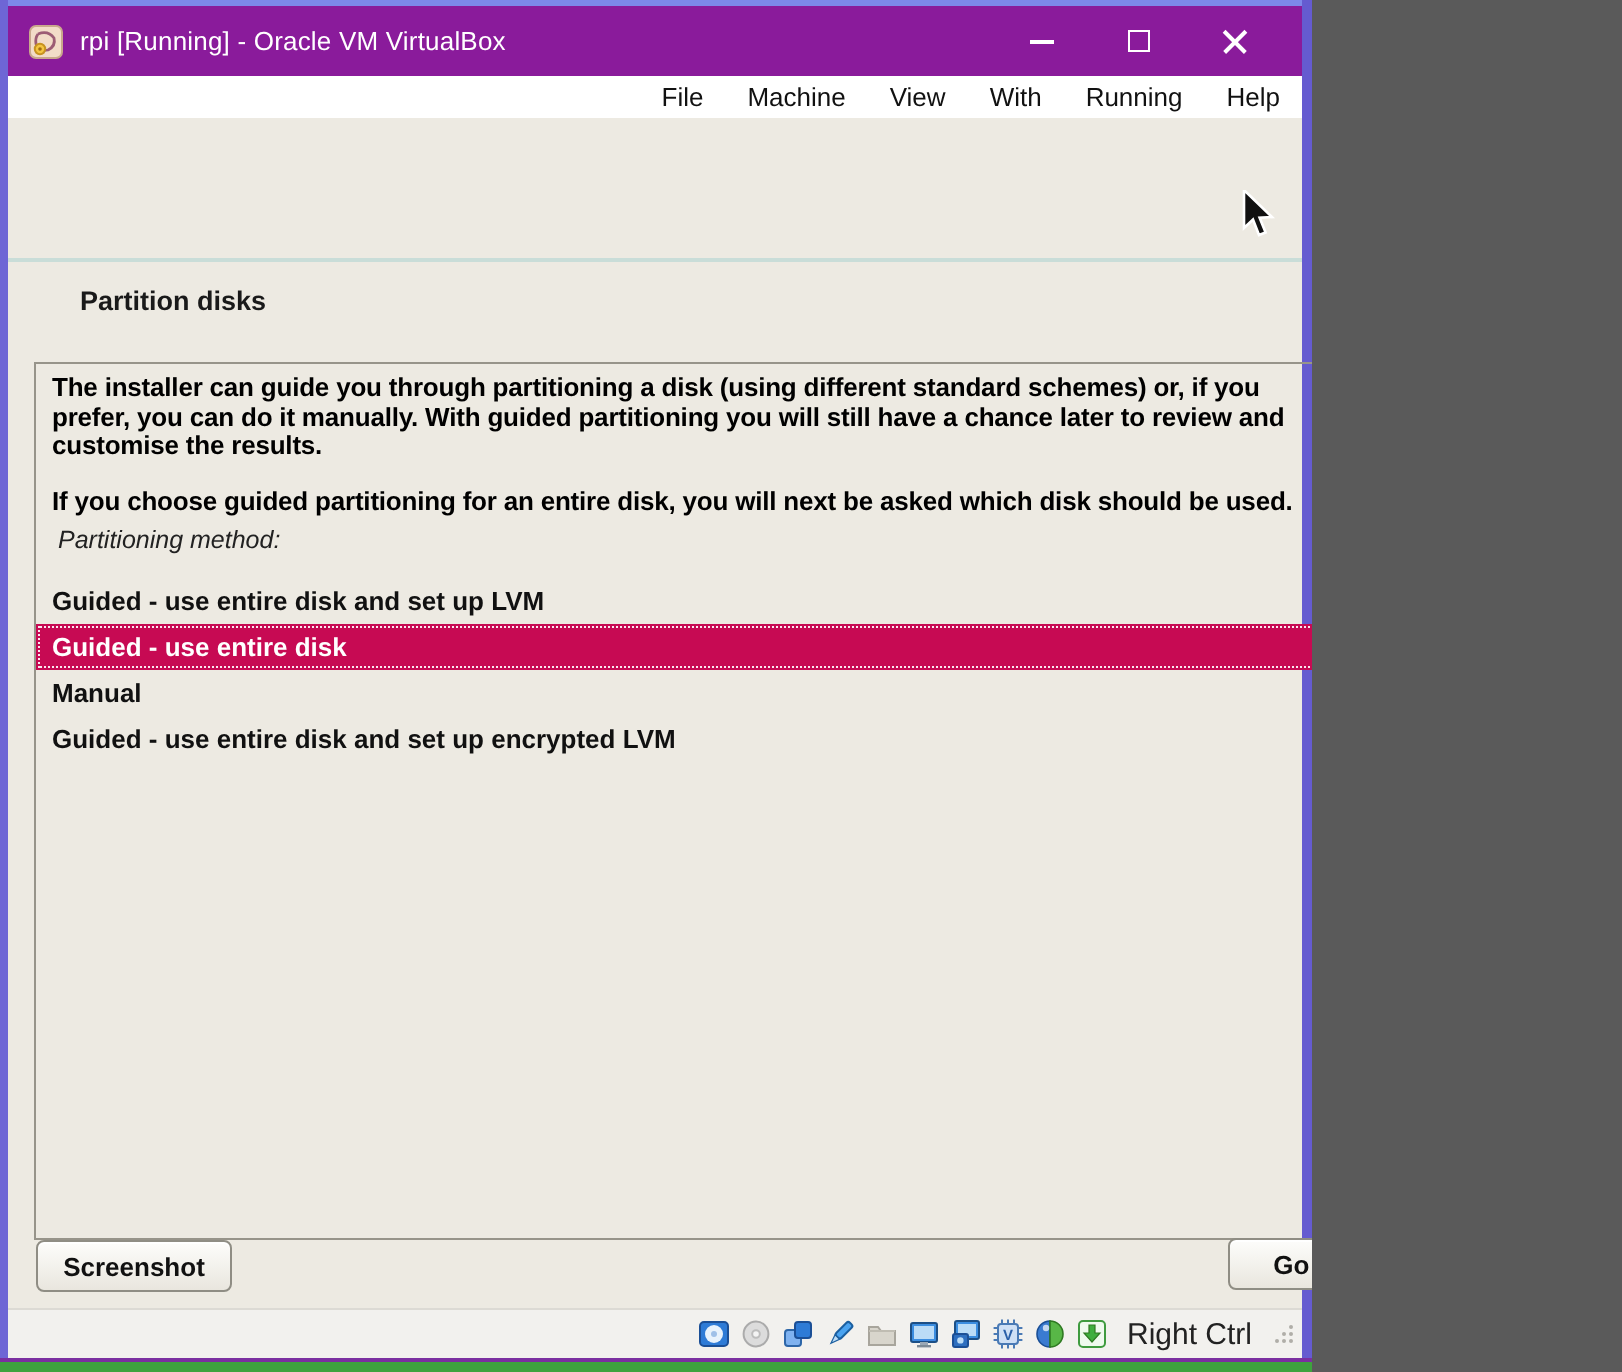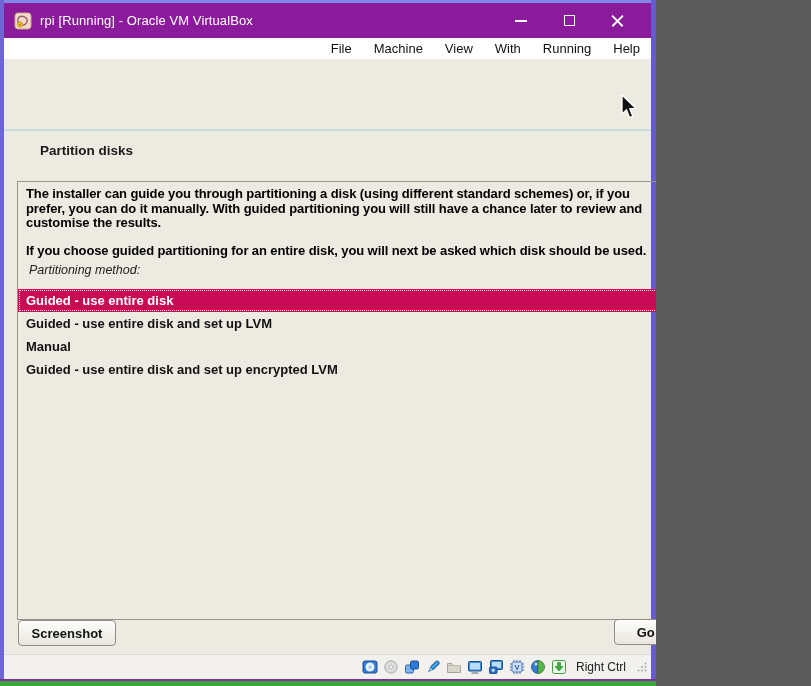--- a/index.html
+++ b/index.html
@@ -65,21 +65,21 @@
          display:flex; align-items:center; justify-content:center; }
   .btn-screenshot { left:18px; top:620px; width:98px; }
   .btn-goback    { left:614px; top:619px; width:98px; }
   .btn-continue  { left:698px; top:619px; width:92px; }
 
   
   .statusbar { position:absolute; left:4px; right:5px; top:654px; height:25px; background:#F2F1EE;
                border-top:1px solid #DCDAD4; display:flex; align-items:center;
                justify-content:flex-end; gap:5px; padding-right:4px; }
   .status-icon { width:16px; height:16px; display:block; }
-  .host-key { font-size:12px; color:#222; margin:0 4px 0 4px; white-space:nowrap; }
+  .host-key { font-size:15px; color:#222; margin:0 4px 0 4px; white-space:nowrap; }
   .grip { width:10px; height:10px; margin-left:2px; }
 
   
   .cursor { position:absolute; left:621px; top:95px; width:18px; height:26px; pointer-events:none; }
 </style>
 </head>
 <body>
 
 <div class="screen">
 
@@ -122,22 +122,22 @@
   <div class="page-title">Partition disks</div>
 
   <div class="content-box">
     <div class="body-line">The installer can guide you through partitioning a disk (using different standard schemes) or, if you</div>
     <div class="body-line">prefer, you can do it manually. With guided partitioning you will still have a chance later to review and</div>
     <div class="body-line">customise the results.</div>
     <div class="body-line note-line">If you choose guided partitioning for an entire disk, you will next be asked which disk should be used.</div>
     <div class="method-label">Partitioning method:</div>
 
     <div class="option-list">
+      <div class="list-row">Guided - use entire disk and set up LVM</div>
       <div class="list-row selected">Guided - use entire disk</div>
-      <div class="list-row">Guided - use entire disk and set up LVM</div>
       <div class="list-row">Manual</div>
       <div class="list-row">Guided - use entire disk and set up encrypted LVM</div>
     </div>
   </div>
 
   <div class="btn btn-screenshot">Screenshot</div>
   <div class="btn btn-goback">Go Back</div>
   <div class="btn btn-continue">Continue</div>
 
   <div class="statusbar">

